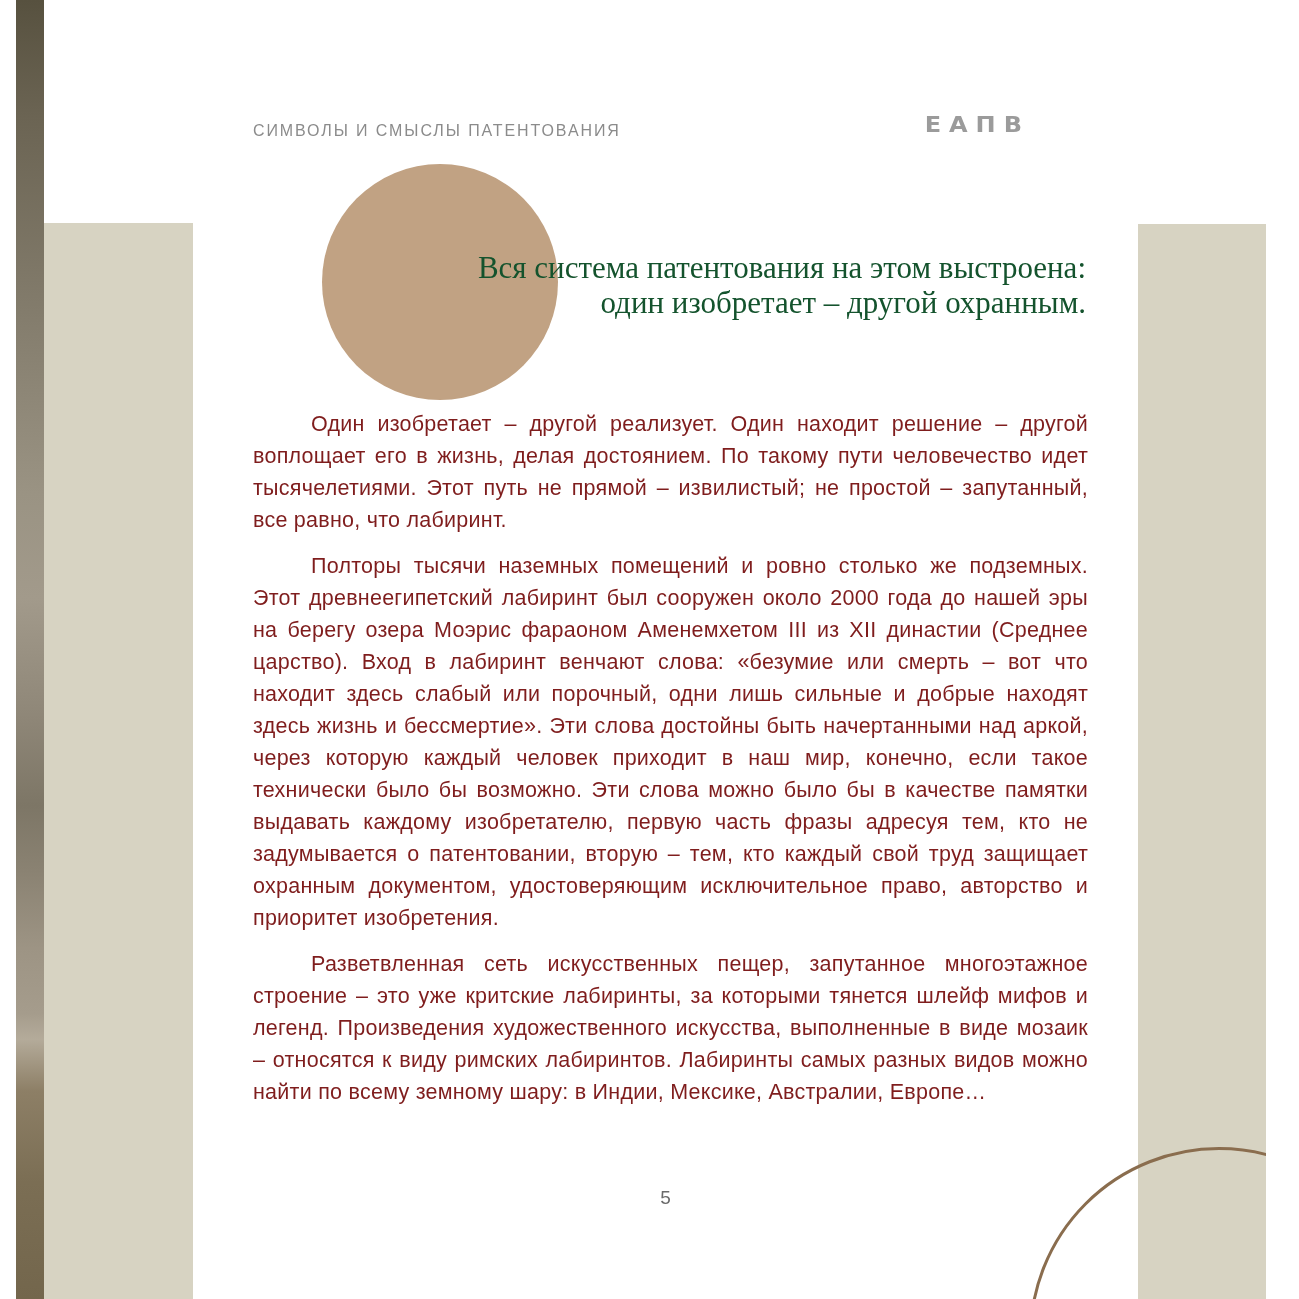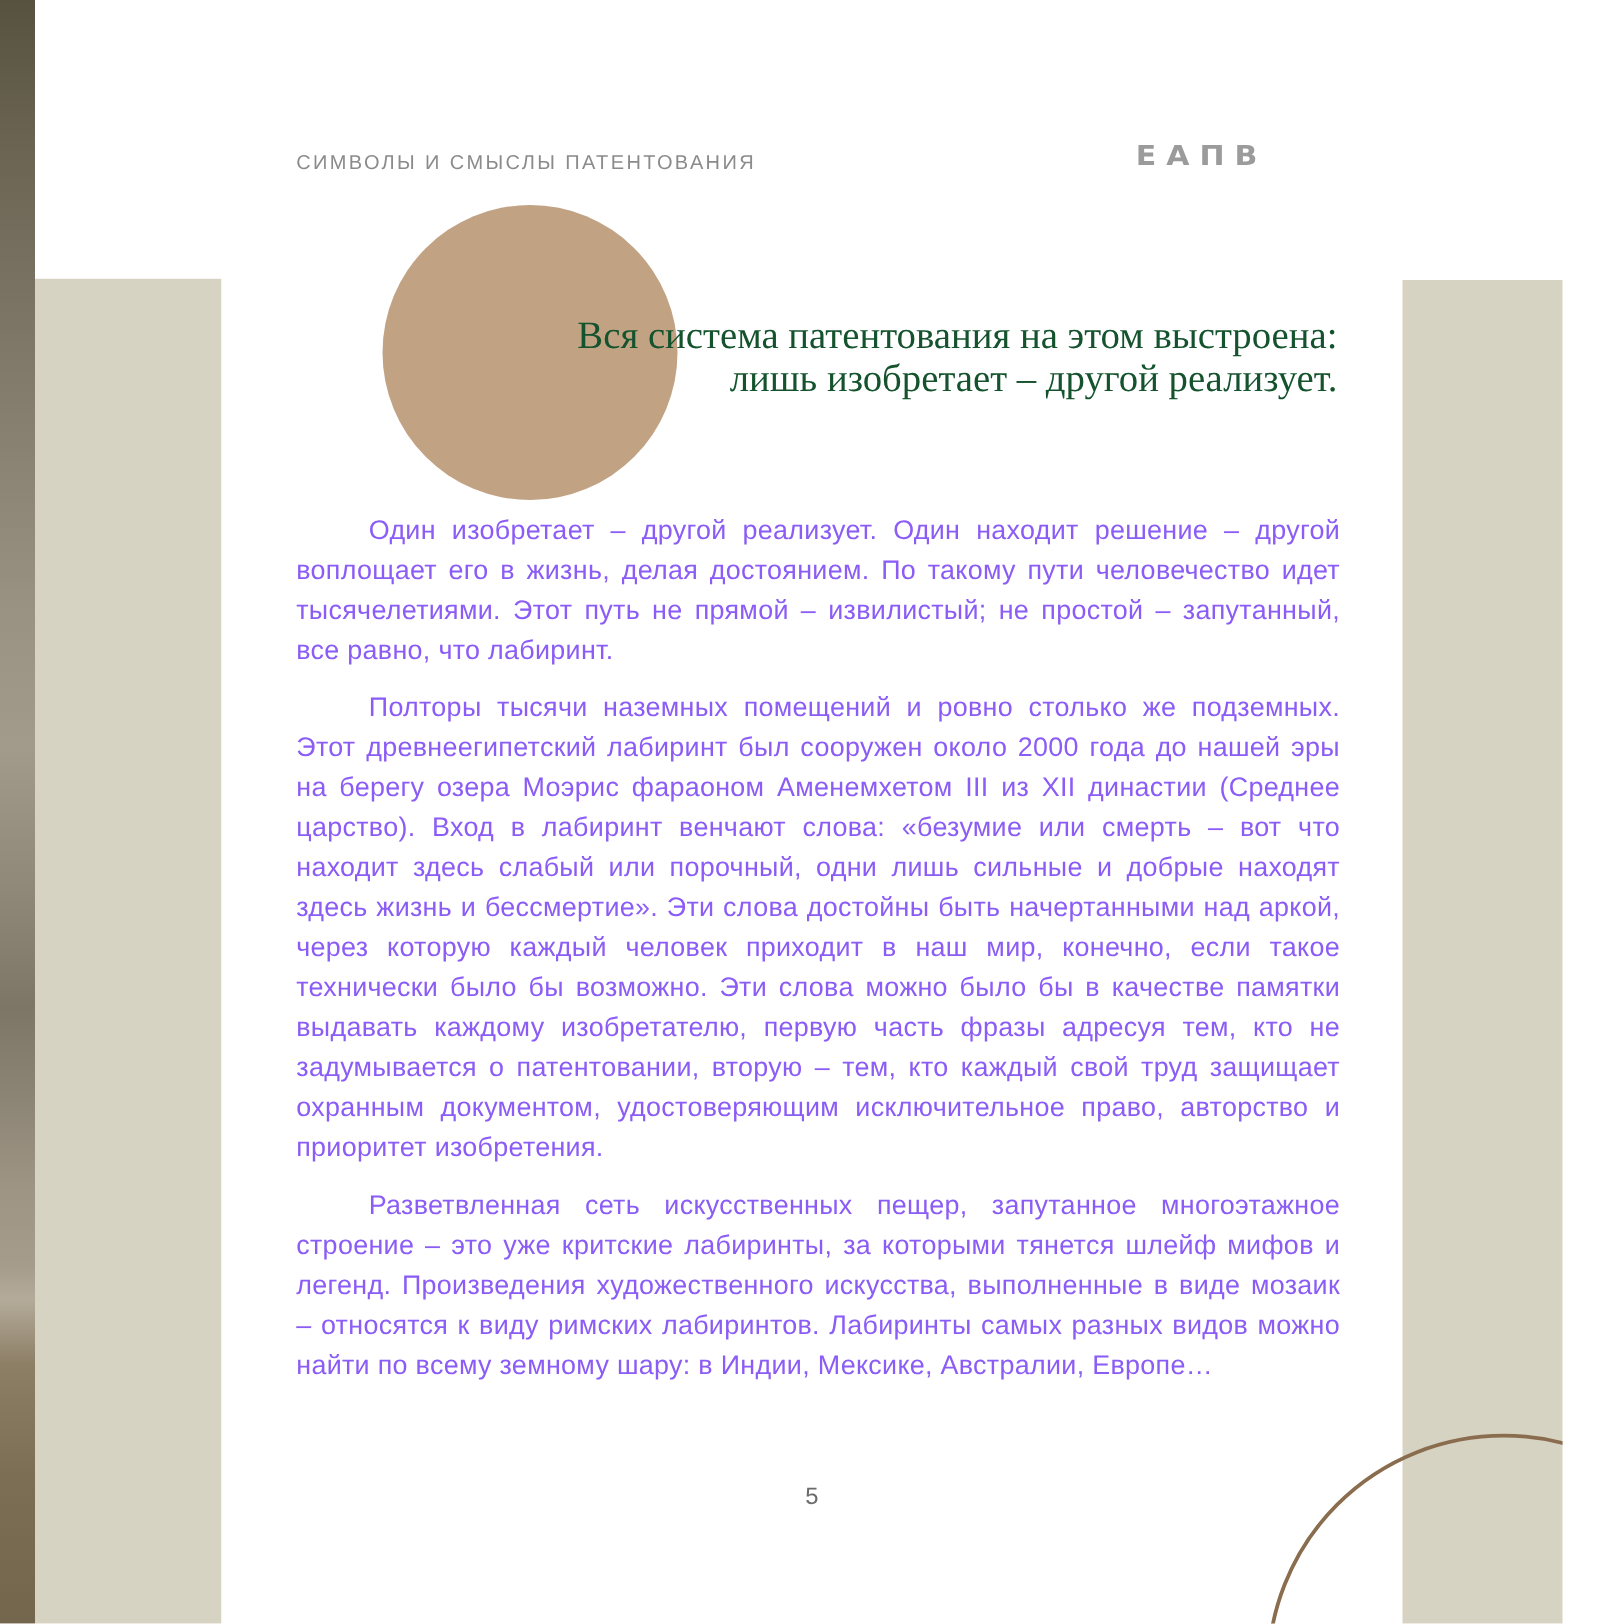--- a/index.html
+++ b/index.html
@@ -3,21 +3,21 @@
 <meta charset="utf-8">
 <style>
   html,body{margin:0;padding:0;}
   body{
     width:1299px;height:1299px;
     background:#ffffff;
     font-family:"Liberation Sans", sans-serif;
     position:relative;
   }
   .canvas{
-    position:absolute;left:0;top:0;
+    position:absolute;left:16px;top:0;
     width:1250px;height:1299px;
     overflow:hidden;
     background:#ffffff;
   }
   
   .photo-strip{
     position:absolute;left:0;top:0;width:28px;height:1299px;
     background:linear-gradient(to bottom,
       #57513f 0%, #6b6453 9%, #837c6c 24%, #9a9383 38%,
       #a29a8b 46%, #8f8778 55%, #7d7666 62%, #8a8272 67%,
@@ -53,21 +53,21 @@
   }
   .pull-quote{
     position:absolute;left:300px;top:251px;width:770px;
     text-align:right;
     font-family:"Liberation Serif", serif;
     font-size:31px;line-height:34.5px;
     color:#14532d;
   }
   .body-text{
     position:absolute;left:237px;top:408px;width:835px;
-    color:#8b5cf6;
+    color:#7f1d1d;
     font-size:21.5px;line-height:32px;
     text-align:justify;letter-spacing:0.25px;
   }
   .body-text p{margin:0 0 14px 0;text-indent:58px;}
   .page-number{
     position:absolute;left:177px;top:1187px;width:945px;
     text-align:center;font-size:19px;color:#6b6b6b;
   }
 </style>
 </head>
@@ -81,21 +81,21 @@
 
   <div class="tan-circle"></div>
   <div class="ring-circle"></div>
 
   <div class="doc-title">СИМВОЛЫ И СМЫСЛЫ ПАТЕНТОВАНИЯ</div>
 
   <div class="brand-logo">ЕАПВ</div>
 
   <div class="pull-quote">
     <div>Вся система патентования на этом выстроена:</div>
-    <div>лишь изобретает – другой реализует.</div>
+    <div>один изобретает – другой охранным.</div>
   </div>
 
   <div class="body-text">
     <p>Один изобретает – другой реализует. Один находит решение – другой воплощает его в жизнь, делая достоянием. По такому пути человечество идет тысячелетиями. Этот путь не прямой – извилистый; не простой – запутанный, все равно, что лабиринт.</p>
     <p>Полторы тысячи наземных помещений и ровно столько же подземных. Этот древнеегипетский лабиринт был сооружен около 2000 года до нашей эры на берегу озера Моэрис фараоном Аменемхетом III из XII династии (Среднее царство). Вход в лабиринт венчают слова: «безумие или смерть – вот что находит здесь слабый или порочный, одни лишь сильные и добрые находят здесь жизнь и бессмертие». Эти слова достойны быть начертанными над аркой, через которую каждый человек приходит в наш мир, конечно, если такое технически было бы возможно. Эти слова можно было бы в качестве памятки выдавать каждому изобретателю, первую часть фразы адресуя тем, кто не задумывается о патентовании, вторую – тем, кто каждый свой труд защищает охранным документом, удостоверяющим исключительное право, авторство и приоритет изобретения.</p>
     <p>Разветвленная сеть искусственных пещер, запутанное многоэтажное строение – это уже критские лабиринты, за которыми тянется шлейф мифов и легенд. Произведения художественного искусства, выполненные в виде мозаик – относятся к виду римских лабиринтов. Лабиринты самых разных видов можно найти по всему земному шару: в Индии, Мексике, Австралии, Европе…</p>
   </div>
 
   <div class="page-number">5</div>
 

